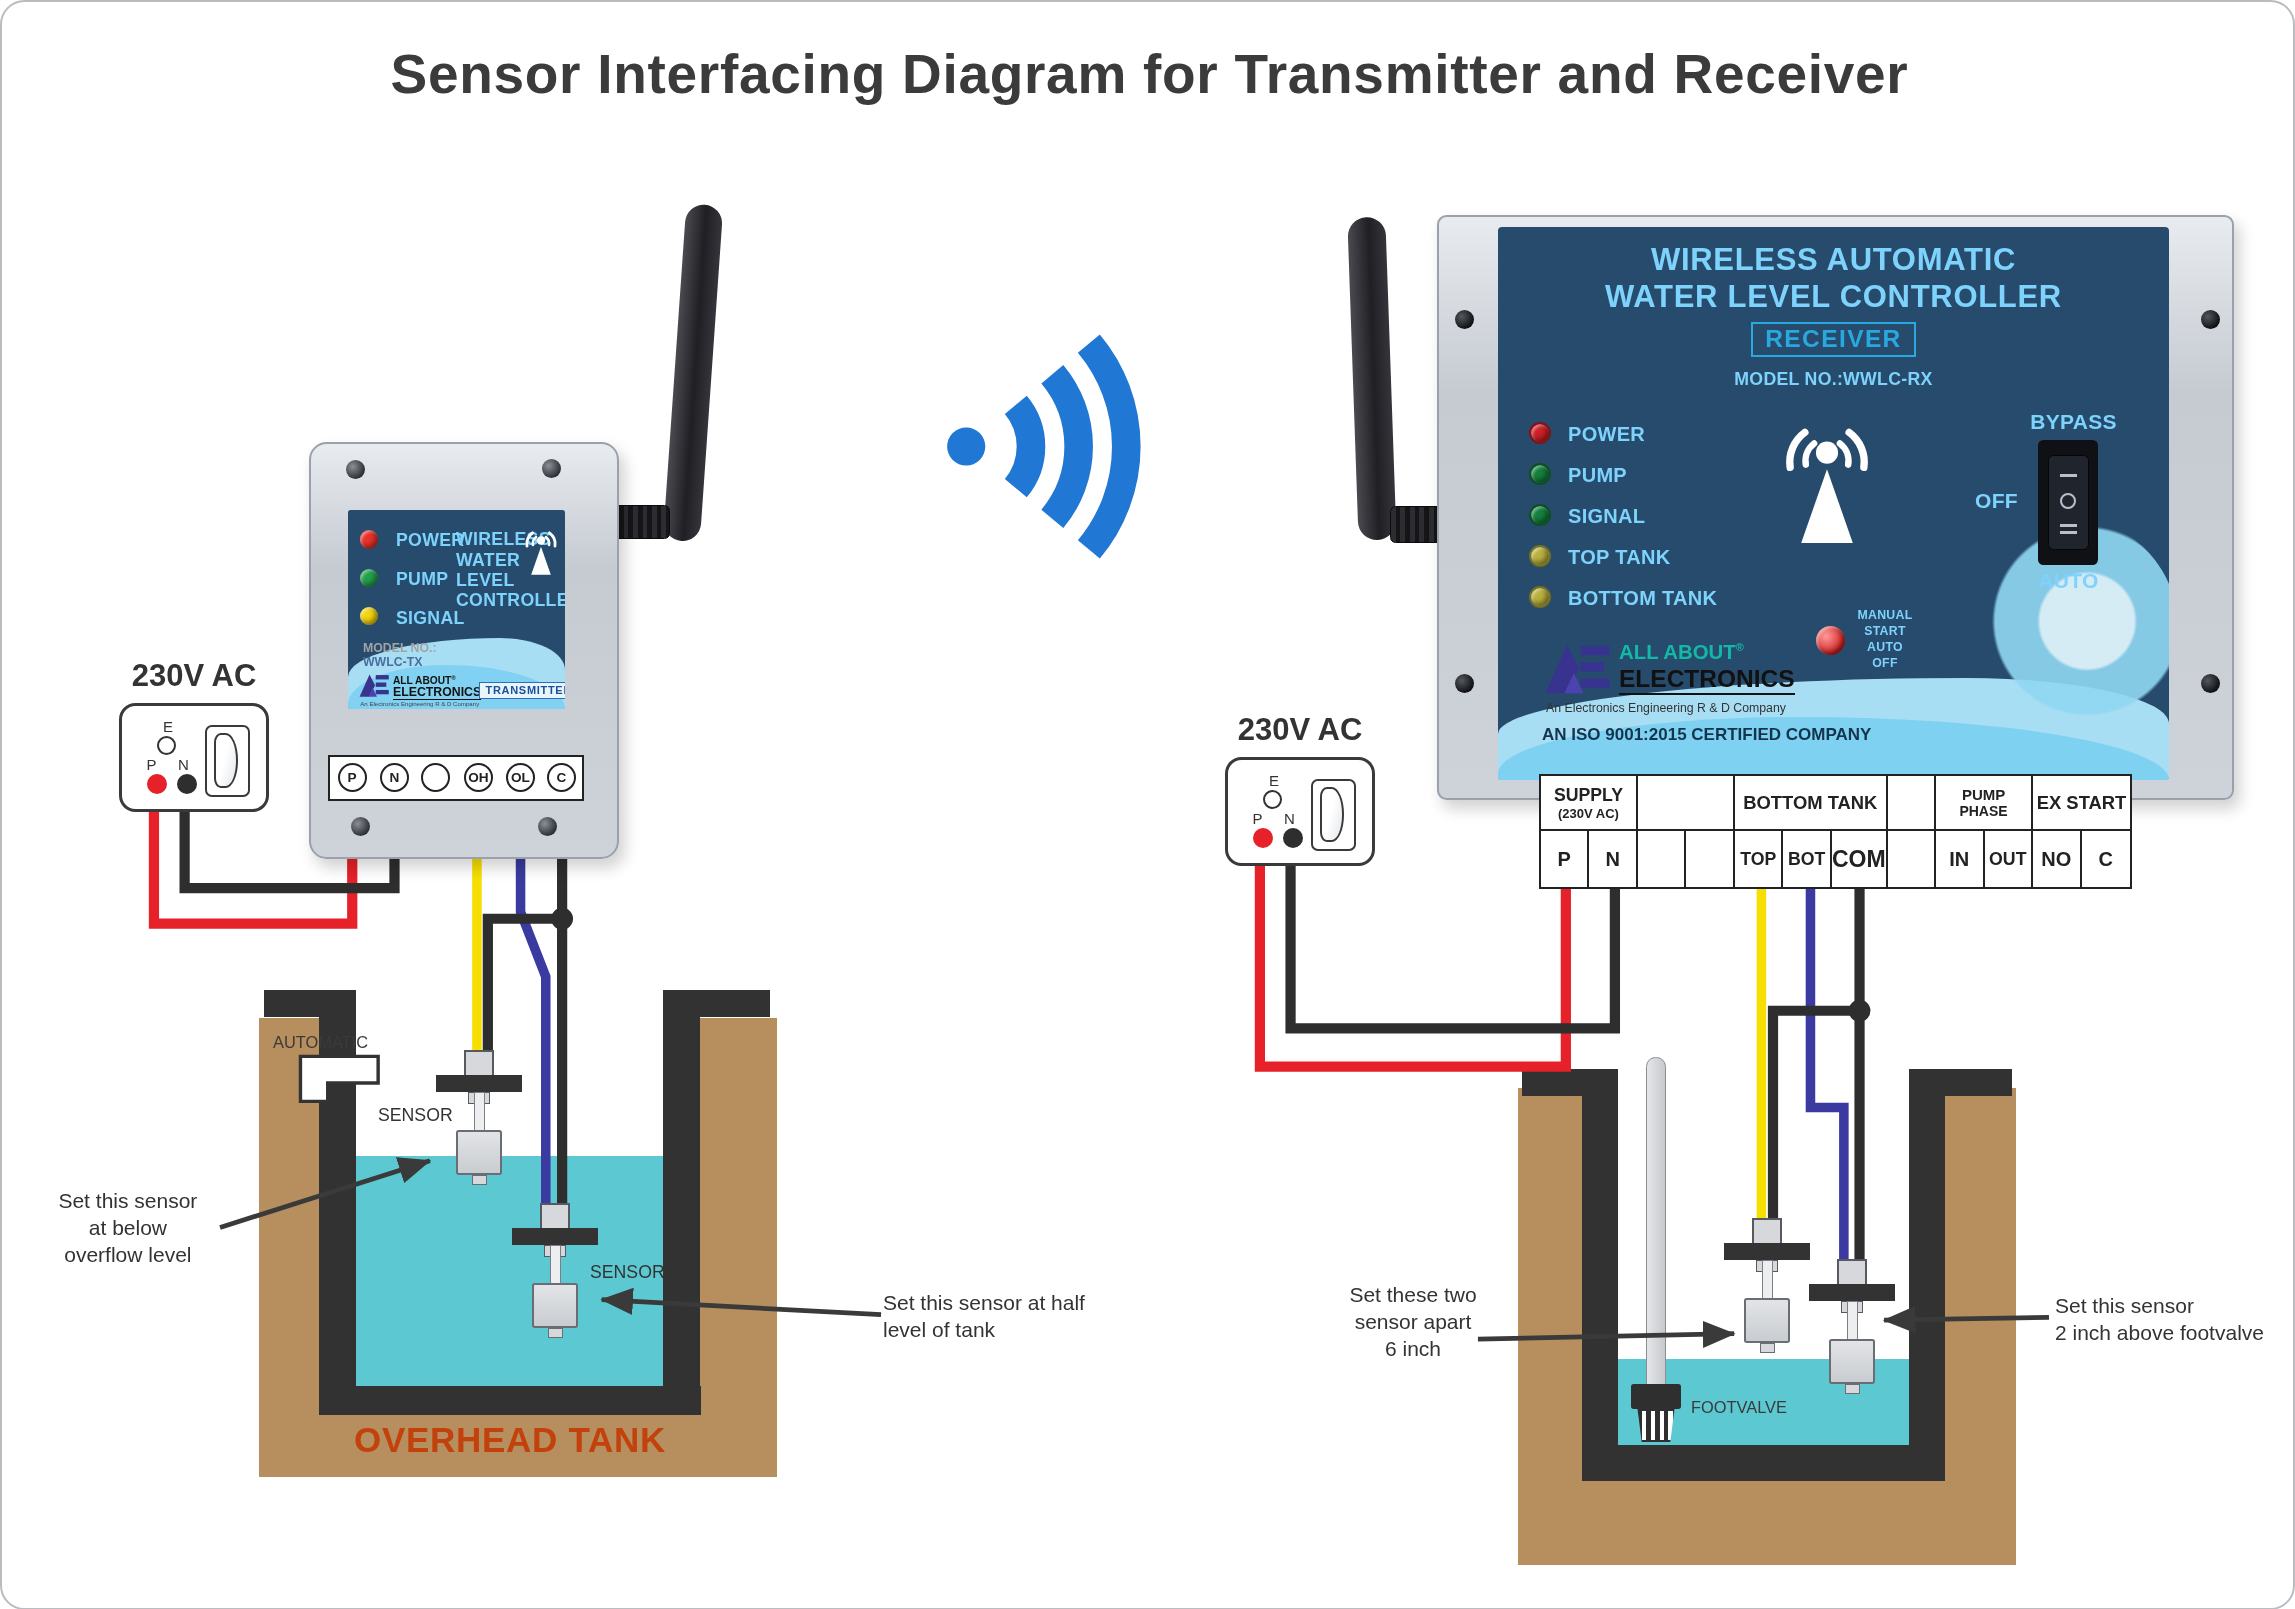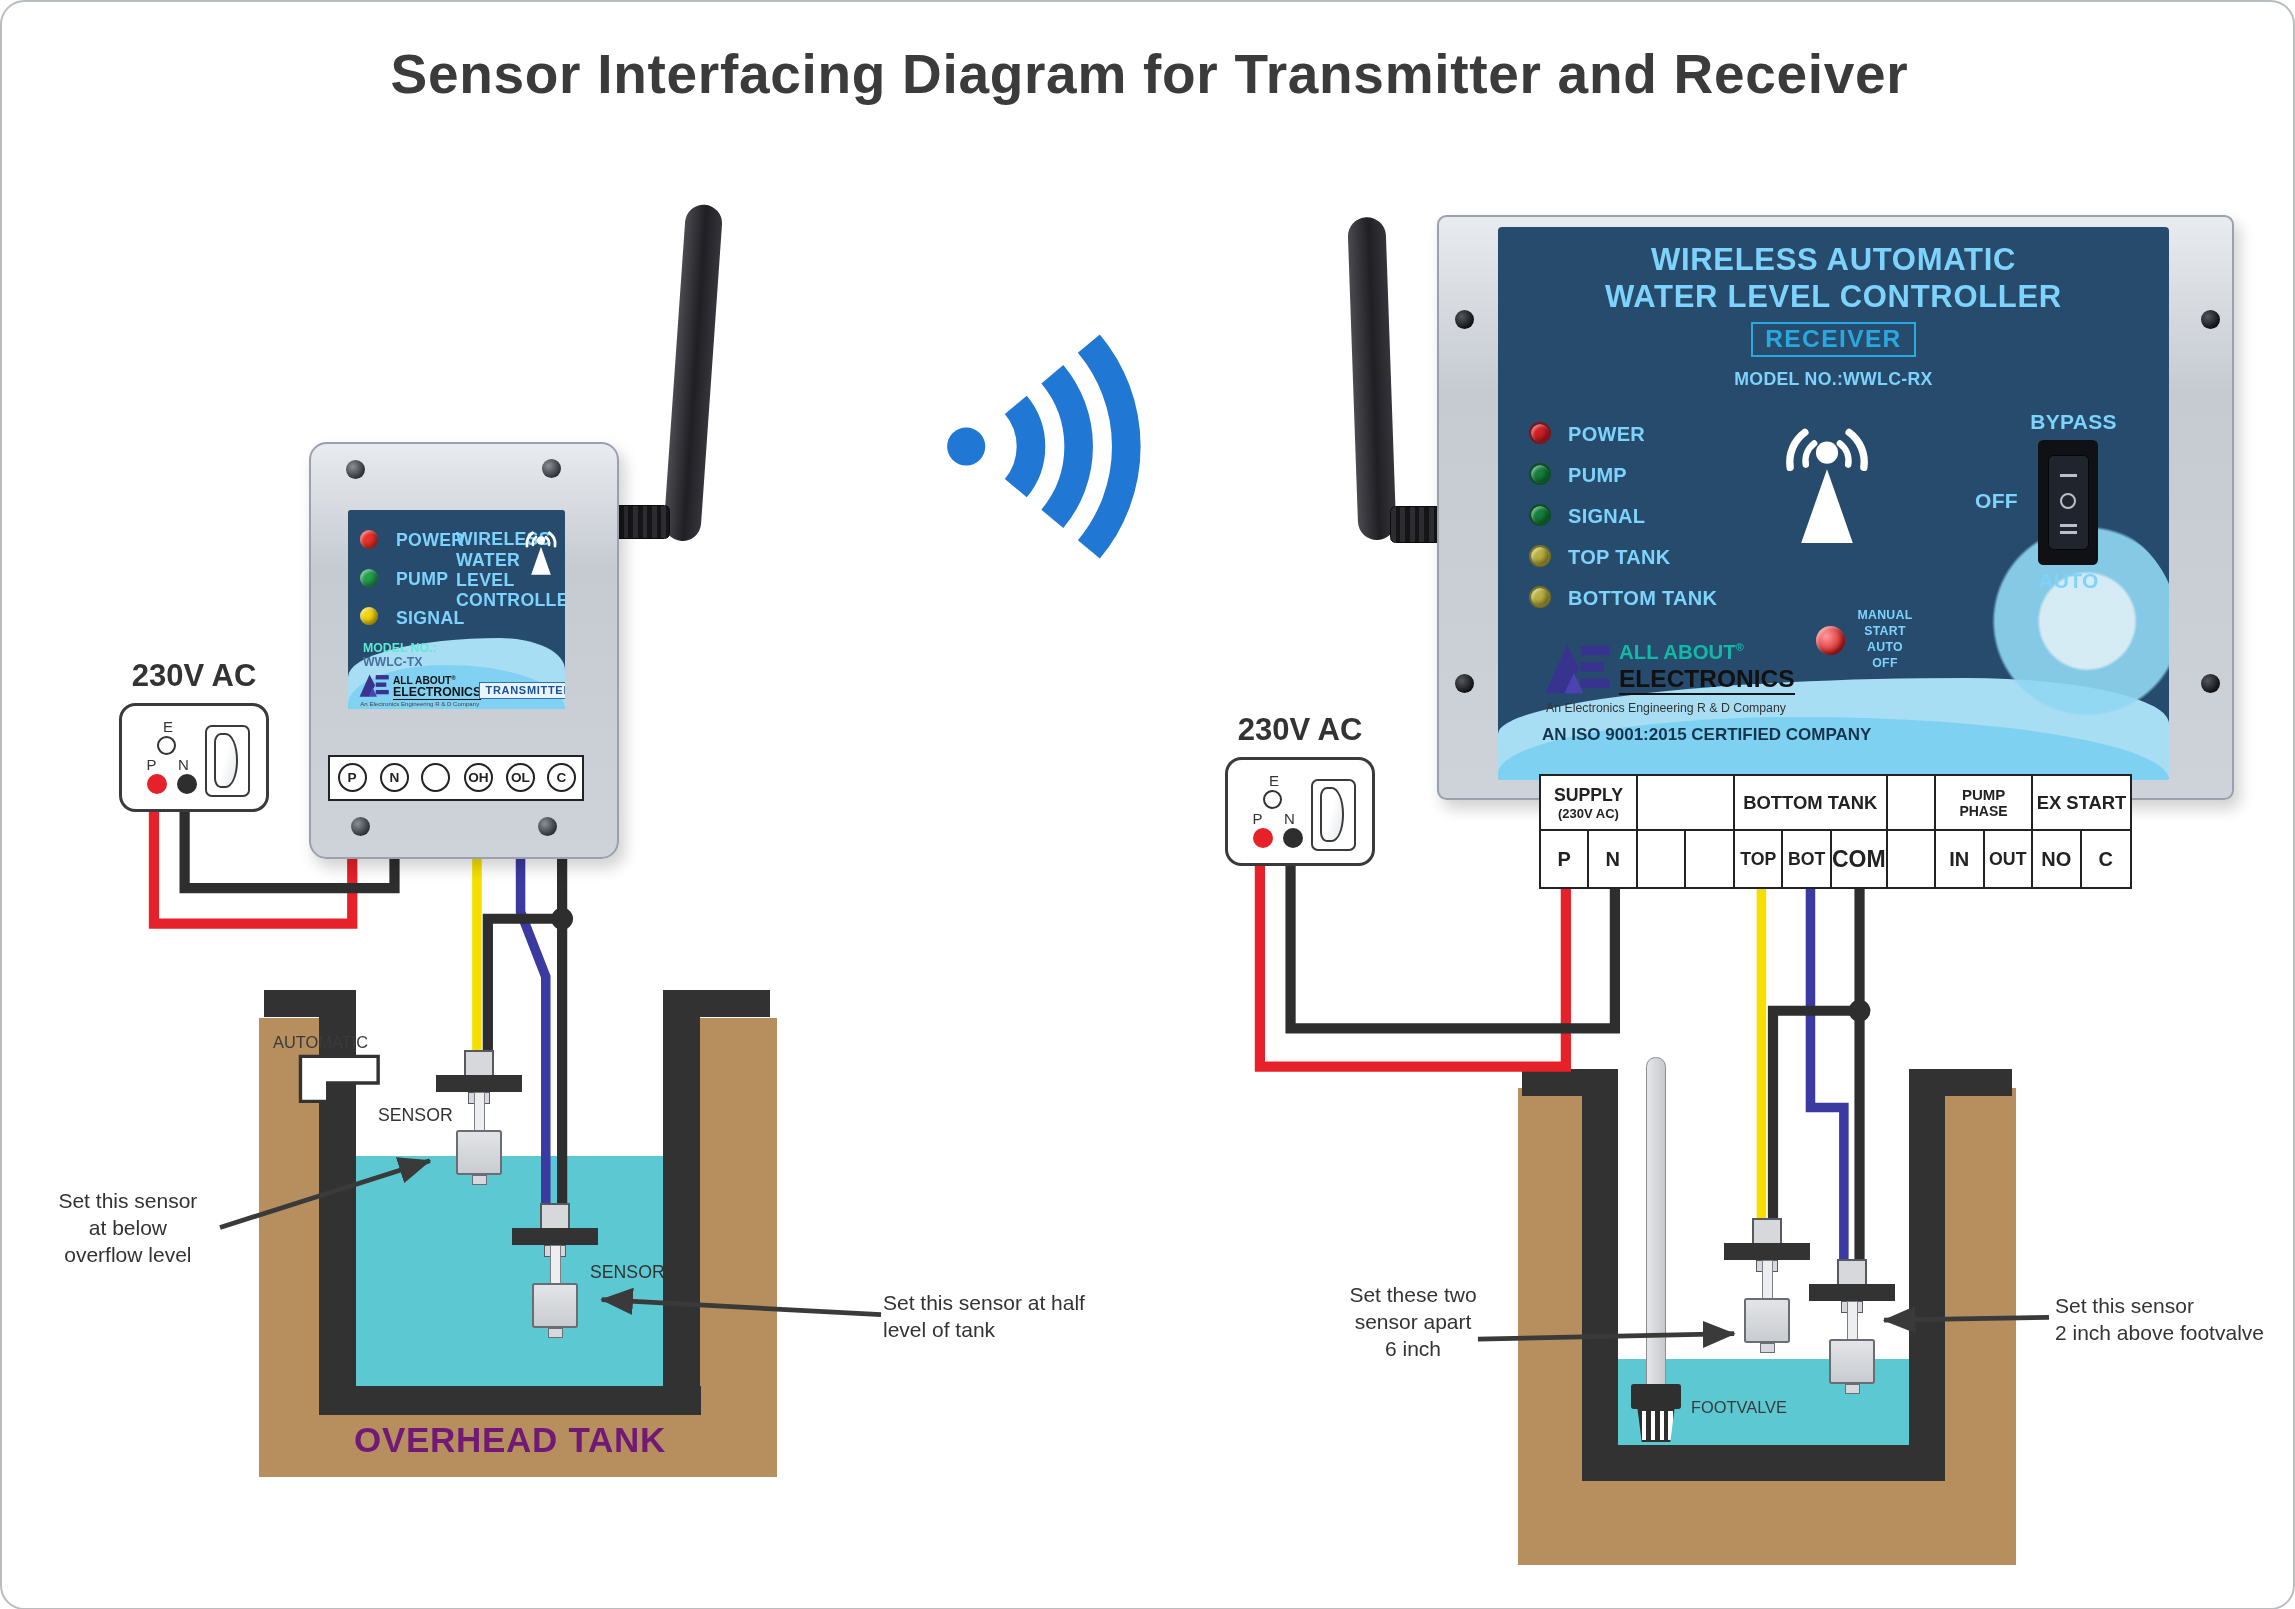--- a/index.html
+++ b/index.html
@@ -21,21 +21,21 @@
   .rocker{position:absolute;left:83px;top:19px;width:45px;height:72px;border:2.7px solid #3a3a3a;border-radius:6.8px;background:#fff}
   .rocker-face{position:absolute;left:6.8px;top:6.1px;width:24.5px;height:55px;border:2px solid #3a3a3a;border-radius:6.8px 12.3px 12.3px 6.8px / 9.5px 27px 27px 9.5px;background:linear-gradient(105deg,#ffffff 45%,#e3e6ea)}
   .term-strip{position:absolute;background:#fff;border:2.7px solid #222;z-index:8}
   .term-circle{position:absolute;width:29px;height:29px;border:2.7px solid #222;border-radius:50%;background:#fff;display:flex;align-items:center;justify-content:center;font-weight:bold;font-size:13.6px;color:#222}
   .antenna-rod{position:absolute;background:linear-gradient(90deg,#4a4a50,#1f1f24 55%,#35353b);border-radius:19px;z-index:5}
   .ant-conn{position:absolute;background:repeating-linear-gradient(90deg,#2c2c31 0 4.8px,#151518 4.8px 9.5px);border:1.4px solid #0c0c0e;border-radius:5.5px;z-index:5}
   .ground{position:absolute;background:#b78f5e;z-index:1}
   .wallpart{position:absolute;background:#323232;z-index:2}
   .interior{position:absolute;background:#fff;z-index:2}
   .water{position:absolute;background:#5cc8d2;z-index:3}
-  .tank-caption{position:absolute;font-weight:bold;color:#701a75;text-align:center;z-index:4;letter-spacing:0.7px}
+  .tank-caption{position:absolute;font-weight:bold;color:#c2410c;text-align:center;z-index:4;letter-spacing:0.7px}
   .sensor{position:absolute;width:89px;height:136px;z-index:5}
   .s-nut{position:absolute;left:29px;top:0;width:30px;height:30px;background:#d6d8db;border:2px solid #565a60}
   .s-flange{position:absolute;left:1.4px;top:24.5px;width:86px;height:17.7px;background:#333}
   .s-nut2{position:absolute;left:33px;top:42px;width:22px;height:12.3px;background:#d6d8db;border:1.4px solid #565a60}
   .s-stem{position:absolute;left:39px;top:42px;width:11px;height:40px;background:#eceef0;border:1.4px solid #7c8086}
   .s-float{position:absolute;left:21px;top:80px;width:46px;height:45px;background:linear-gradient(180deg,#e2e4e7,#c9ccd0);border:2px solid #6a6e74;border-radius:2.7px}
   .s-tip{position:absolute;left:37px;top:125px;width:15px;height:9.5px;background:#d6d8db;border:1.4px solid #6a6e74}
   .grid-head{border-right:2px solid #222;border-bottom:2px solid #222;display:flex;flex-direction:column;align-items:center;justify-content:center;font-weight:bold;color:#222;height:55px}
   .grid-cell{border-right:2px solid #222;display:flex;align-items:center;justify-content:center;font-weight:bold;color:#222;height:56px;font-size:20px}
   .noR{border-right:none}
@@ -173,21 +173,21 @@
     <div class="abs wlabel" style="left:108px;top:60px;font-size:17.7px">LEVEL</div>
     <div class="abs wlabel" style="left:108px;top:80px;font-size:17.7px">CONTROLLER</div>
     <svg class="abs" style="left:172px;top:20.4px" width="42" height="49" viewBox="0 0 120 140">
       <circle cx="60" cy="30" r="12" fill="#fff"></circle>
       <polygon points="60,48 32,128 88,128" fill="#fff"></polygon>
       <path d="M36 8 A40 40 0 0 0 20 46" fill="none" stroke="#fff" stroke-width="8" stroke-linecap="round"></path>
       <path d="M46 20 A24 24 0 0 0 37 43" fill="none" stroke="#fff" stroke-width="7" stroke-linecap="round"></path>
       <path d="M84 8 A40 40 0 0 1 100 46" fill="none" stroke="#fff" stroke-width="8" stroke-linecap="round"></path>
       <path d="M74 20 A24 24 0 0 1 83 43" fill="none" stroke="#fff" stroke-width="7" stroke-linecap="round"></path>
     </svg>
-    <div class="abs bold" style="left:15px;top:131px;font-size:12.3px;color:#5eead4">MODEL NO.:</div>
+    <div class="abs bold" style="left:15px;top:131px;font-size:12.3px;color:#a3a3a3">MODEL NO.:</div>
     <div class="abs bold" style="left:15px;top:145px;font-size:12.3px;color:#4a6f9e">WWLC-TX</div>
     <svg class="abs" style="left:11px;top:162px" width="31" height="26" viewBox="0 0 100 80">
       <polygon points="2,78 34,6 52,42 32,78" fill="#38338f"></polygon>
       <polygon points="30,78 44,48 58,78" fill="#4a43b0"></polygon>
       <rect x="54" y="8" width="42" height="14" fill="#38338f"></rect>
       <rect x="54" y="32" width="34" height="14" fill="#38338f"></rect>
       <rect x="54" y="56" width="42" height="14" fill="#38338f"></rect>
     </svg>
     <div class="abs bold" style="left:45px;top:164px;font-size:10.2px;color:#111"><span>ALL ABOUT</span><sup style="font-size:6.1px">®</sup></div>
     <div class="abs bold" style="left:45px;top:175px;font-size:12.3px;color:#111;border-bottom:1.4px solid #111">ELECTRONICS</div>

